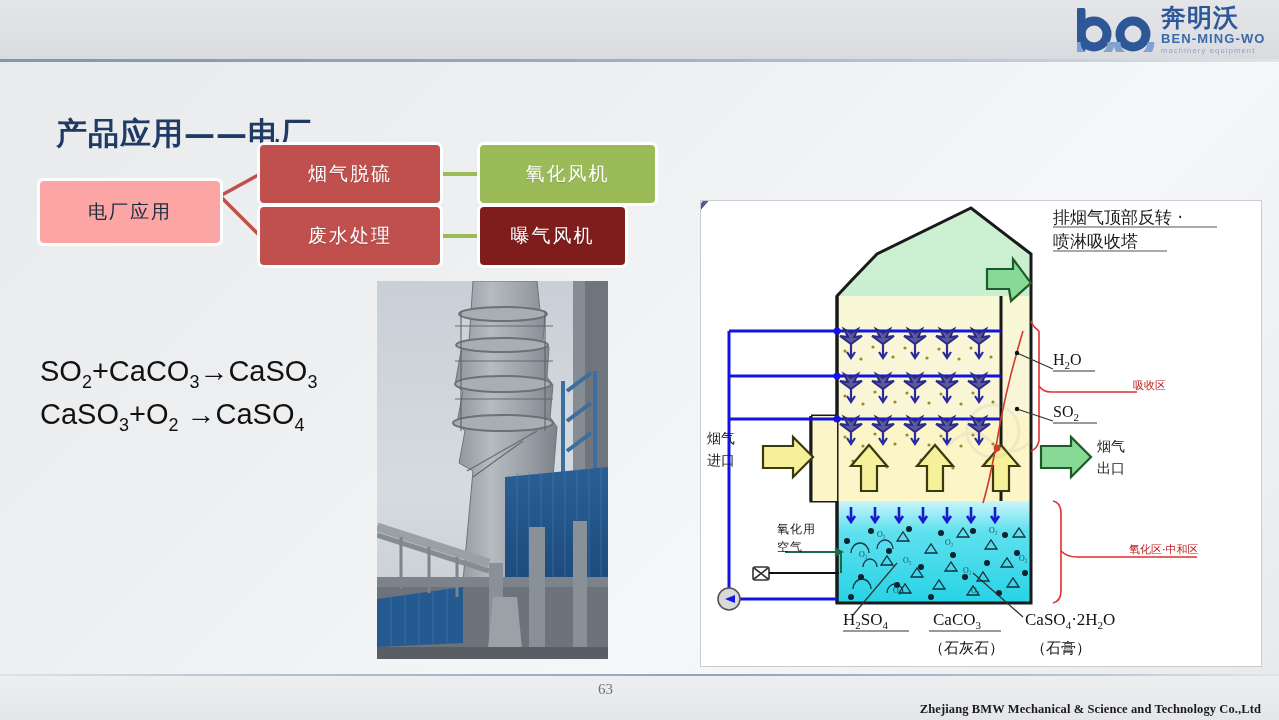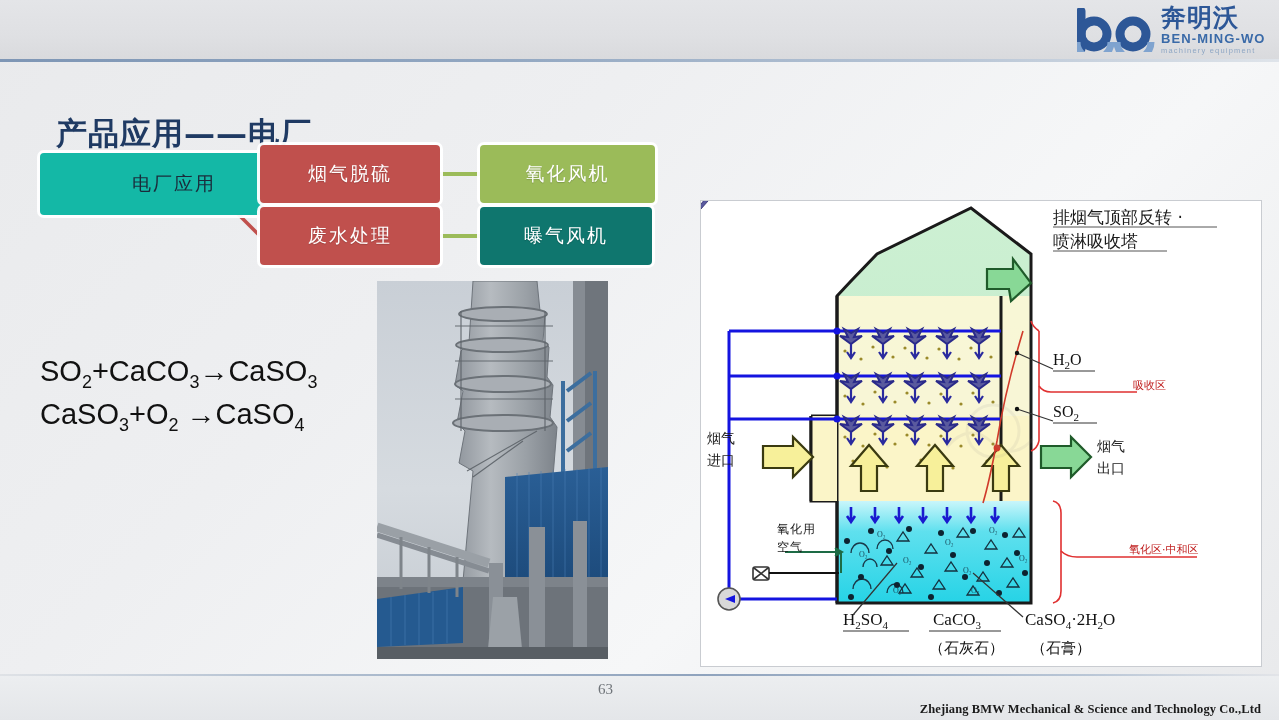--- a/index.html
+++ b/index.html
@@ -39,26 +39,26 @@
   
   #flow{position:absolute;left:40px;top:145px;width:640px;height:125px;}
   .node{
     position:absolute;border-radius:4px;
     display:flex;align-items:center;justify-content:center;
     color:#ffffff;font-size:19px;letter-spacing:2px;
     font-family:Liberation Mono, monospace;
     box-shadow:0 0 0 3px rgba(255,255,255,0.95);
     text-shadow:0 1px 1px rgba(0,0,0,0.18);
   }
-  #node-root{left:0px;top:8px;width:180px;height:62px;background:#14b8a6;color:#1b2a3a;
-    text-shadow:none;font-size:19px;padding-left:44px;}
+  #node-root{left:0px;top:36px;width:180px;height:62px;background:#fca5a5;color:#1b2a3a;
+    text-shadow:none;font-size:19px;}
   #node-b1{left:220px;top:0px;width:180px;height:58px;background:#c0504d;}
   #node-b2{left:220px;top:62px;width:180px;height:58px;background:#c0504d;}
   #node-c1{left:440px;top:0px;width:175px;height:58px;background:#9bbb59;}
-  #node-c2{left:440px;top:62px;width:172px;height:58px;background:#0f766e;}
+  #node-c2{left:440px;top:62px;width:145px;height:58px;background:#7f1d1d;}
   #flow-lines{position:absolute;left:0;top:0;width:640px;height:125px;}
   
   #equations{
     position:absolute;left:40px;top:352px;width:330px;
     font-family:"Liberation Sans","DejaVu Sans",sans-serif;
     color:#111;font-size:29px;line-height:1.32;white-space:nowrap;
   }
   #equations sub{font-size:0.62em;}
   
   #photo{

